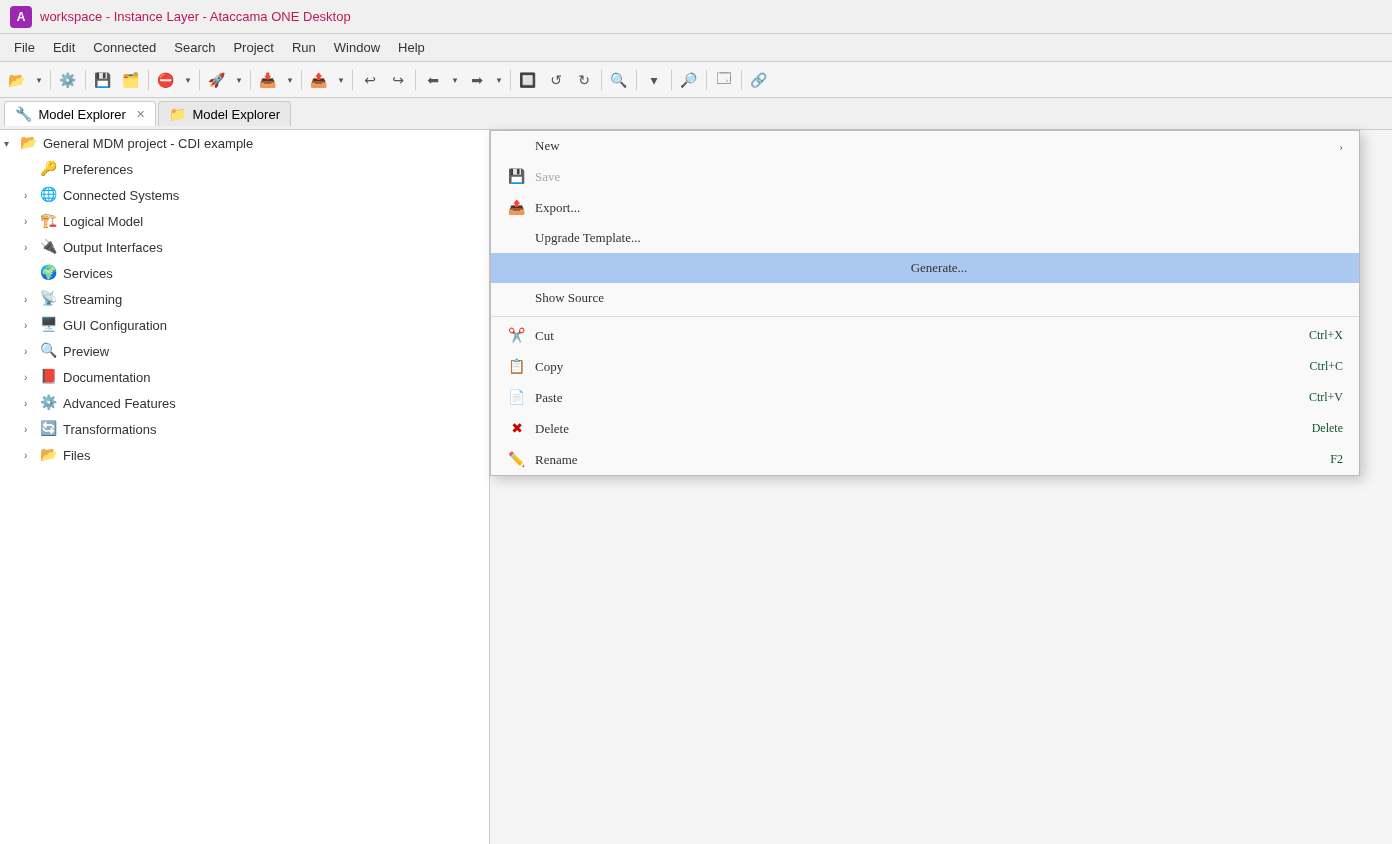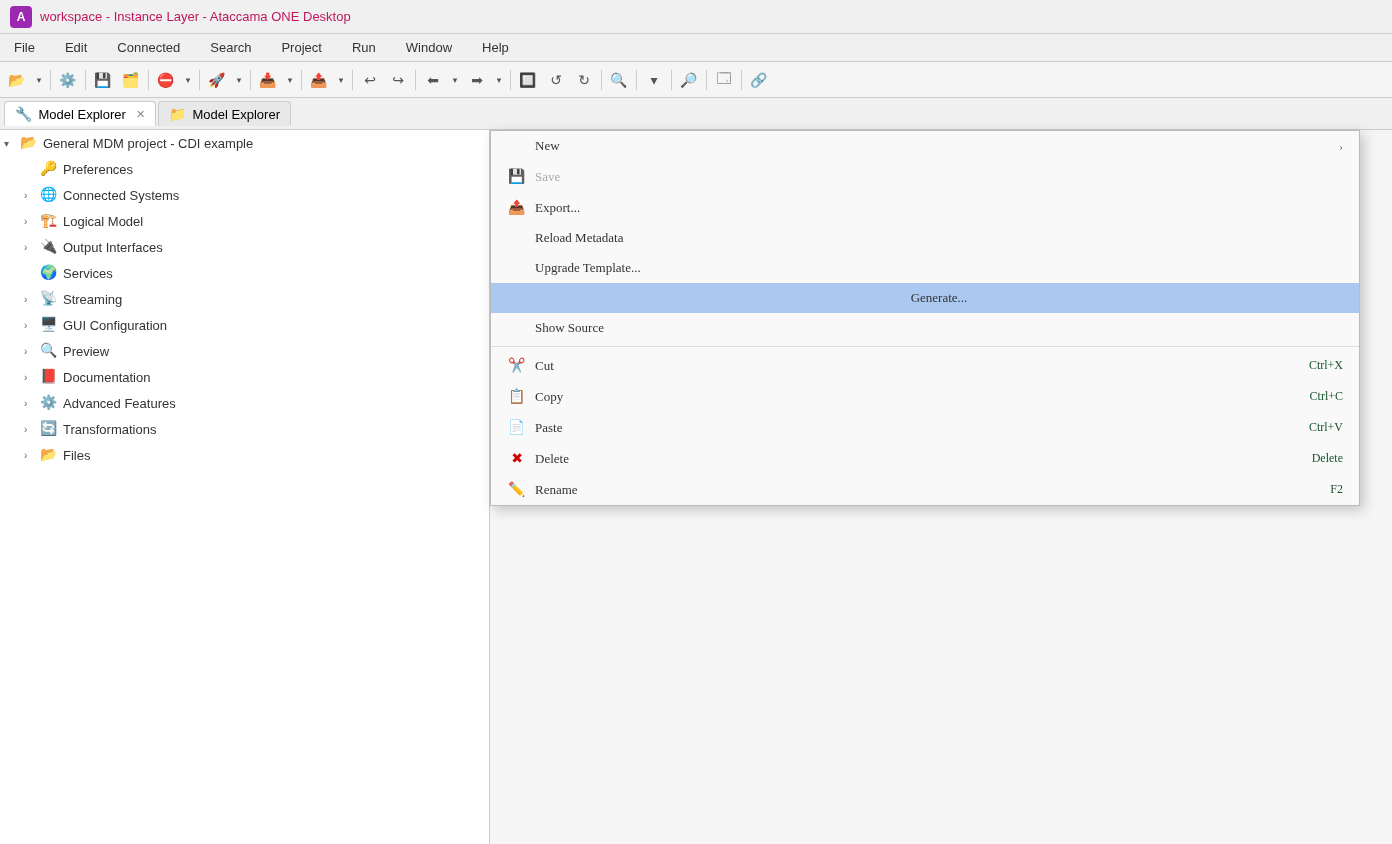--- a/index.html
+++ b/index.html
@@ -42,21 +42,21 @@
     }
 
     
     .menu-bar {
       background: #f0f0f0;
       height: 28px;
       display: flex;
       align-items: center;
       padding: 0 6px;
       border-bottom: 1px solid #ccc;
-      gap: 14px;
+      gap: 2px;
     }
     .menu-item {
       padding: 3px 8px;
       cursor: pointer;
       color: #333;
       font-size: 13px;
       border-radius: 3px;
     }
 
     
@@ -424,24 +424,20 @@
     <div class="ctx-item disabled">
       <span class="ctx-icon">💾</span>
       <span class="ctx-label">Save</span>
     </div>
 
     <div class="ctx-item">
       <span class="ctx-icon">📤</span>
       <span class="ctx-label">Export...</span>
     </div>
 
-    <div class="ctx-item">
-      <span class="ctx-icon"> </span>
-      <span class="ctx-label">Reload Metadata</span>
-    </div>
 
     <div class="ctx-item">
       <span class="ctx-icon"> </span>
       <span class="ctx-label">Upgrade Template...</span>
     </div>
 
     <div class="ctx-item highlighted">
       <span class="ctx-icon"> </span>
       <span class="ctx-label">Generate...</span>
     </div>

